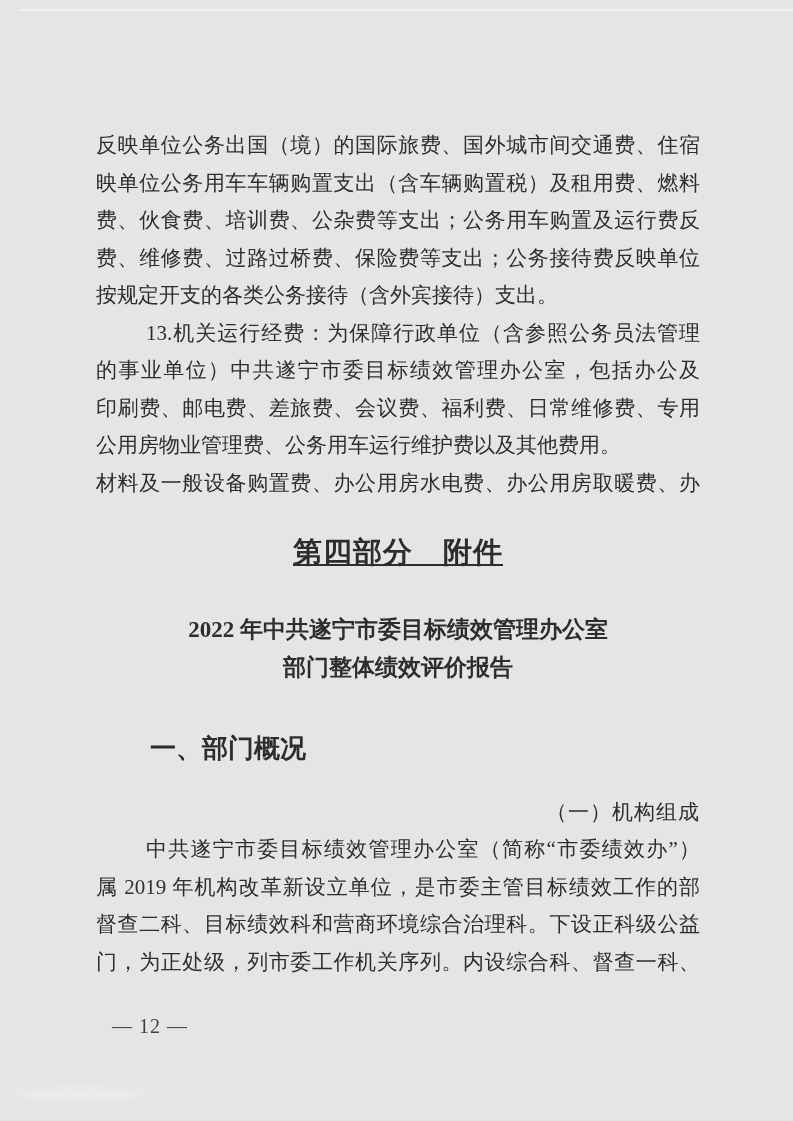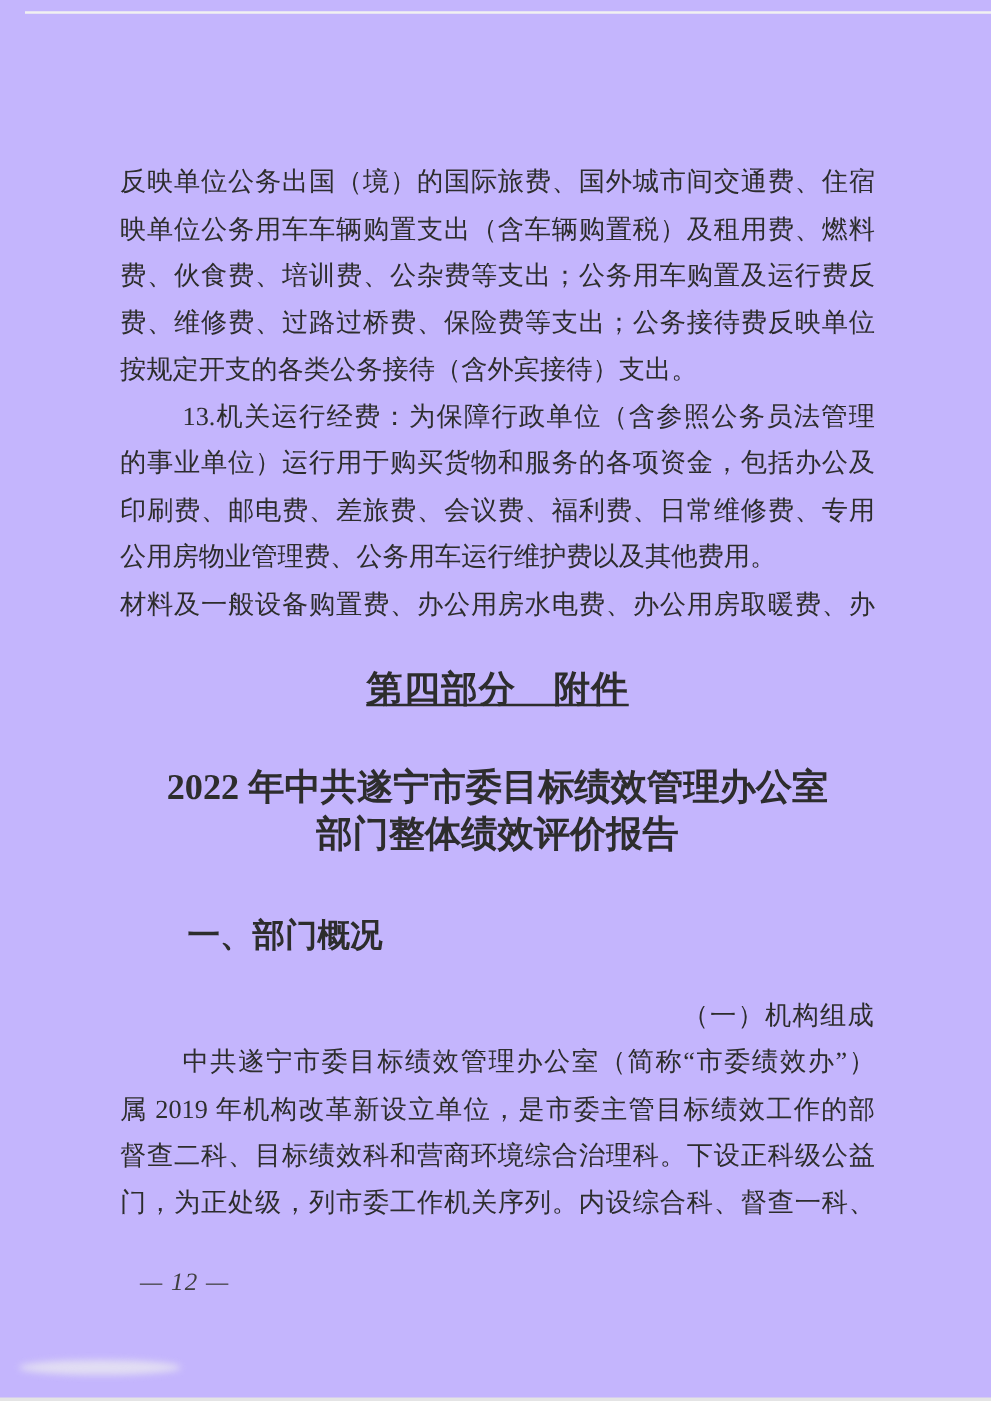--- a/index.html
+++ b/index.html
@@ -1,20 +1,20 @@
 <!DOCTYPE html>
 <html><head>
 <meta charset="utf-8">
 <style>
   html, body { margin: 0; padding: 0; background: #ffffff; }
   .page {
     position: relative;
     width: 793px;
     height: 1121px;
-    background: #c4b5fd;
+    background: #e5e5e5;
     overflow: hidden;
     font-family: "Liberation Serif", "DejaVu Serif", serif;
     color: #2d2d2d;
   }
   .scan-line-top {
     position: absolute;
     top: 9px; left: 20px; right: 0;
     height: 2px;
     background: #f1f1f1;
   }
@@ -57,21 +57,21 @@
     font-weight: bold;
     font-size: 29px;
     line-height: 44px;
     text-align: center;
     letter-spacing: 1px;
     text-decoration: underline;
   }
   .report-title {
     margin-top: 37px;
     font-weight: bold;
-    font-size: 29px;
+    font-size: 23px;
     line-height: 38px;
     text-align: center;
   }
   .section-heading {
     margin-top: 43px;
     font-family: "Liberation Sans", "DejaVu Sans", sans-serif;
     font-weight: bold;
     font-size: 26px;
     line-height: 37.5px;
     text-indent: 54px;
@@ -84,21 +84,20 @@
     text-align: right;
   }
   .footer-page-number {
     position: absolute;
     left: 112px;
     top: 1012px;
     font-size: 20px;
     line-height: 28px;
     letter-spacing: 1px;
     color: #3f3f3f;
-    font-style: italic;
   }
 </style>
 </head>
 <body>
 
 <div class="page">
 
   <div class="scan-line-top"></div>
 
   <main class="content">
@@ -106,21 +105,21 @@
     <p class="para">
       <span class="line">反映单位公务出国（境）的国际旅费、国外城市间交通费、住宿</span>
       <span class="line">映单位公务用车车辆购置支出（含车辆购置税）及租用费、燃料</span>
       <span class="line">费、伙食费、培训费、公杂费等支出；公务用车购置及运行费反</span>
       <span class="line">费、维修费、过路过桥费、保险费等支出；公务接待费反映单位</span>
       <span class="line end">按规定开支的各类公务接待（含外宾接待）支出。</span>
     </p>
 
     <p class="para">
       <span class="line ind">13.机关运行经费：为保障行政单位（含参照公务员法管理</span>
-      <span class="line">的事业单位）运行用于购买货物和服务的各项资金，包括办公及</span>
+      <span class="line">的事业单位）中共遂宁市委目标绩效管理办公室，包括办公及</span>
       <span class="line">印刷费、邮电费、差旅费、会议费、福利费、日常维修费、专用</span>
       <span class="line end">公用房物业管理费、公务用车运行维护费以及其他费用。</span>
       <span class="line">材料及一般设备购置费、办公用房水电费、办公用房取暖费、办</span>
     </p>
 
     <h1 class="part-heading">第四部分　附件</h1>
 
     <h2 class="report-title">
       <span style="display:block">2022 年中共遂宁市委目标绩效管理办公室</span>
       <span style="display:block">部门整体绩效评价报告</span>

